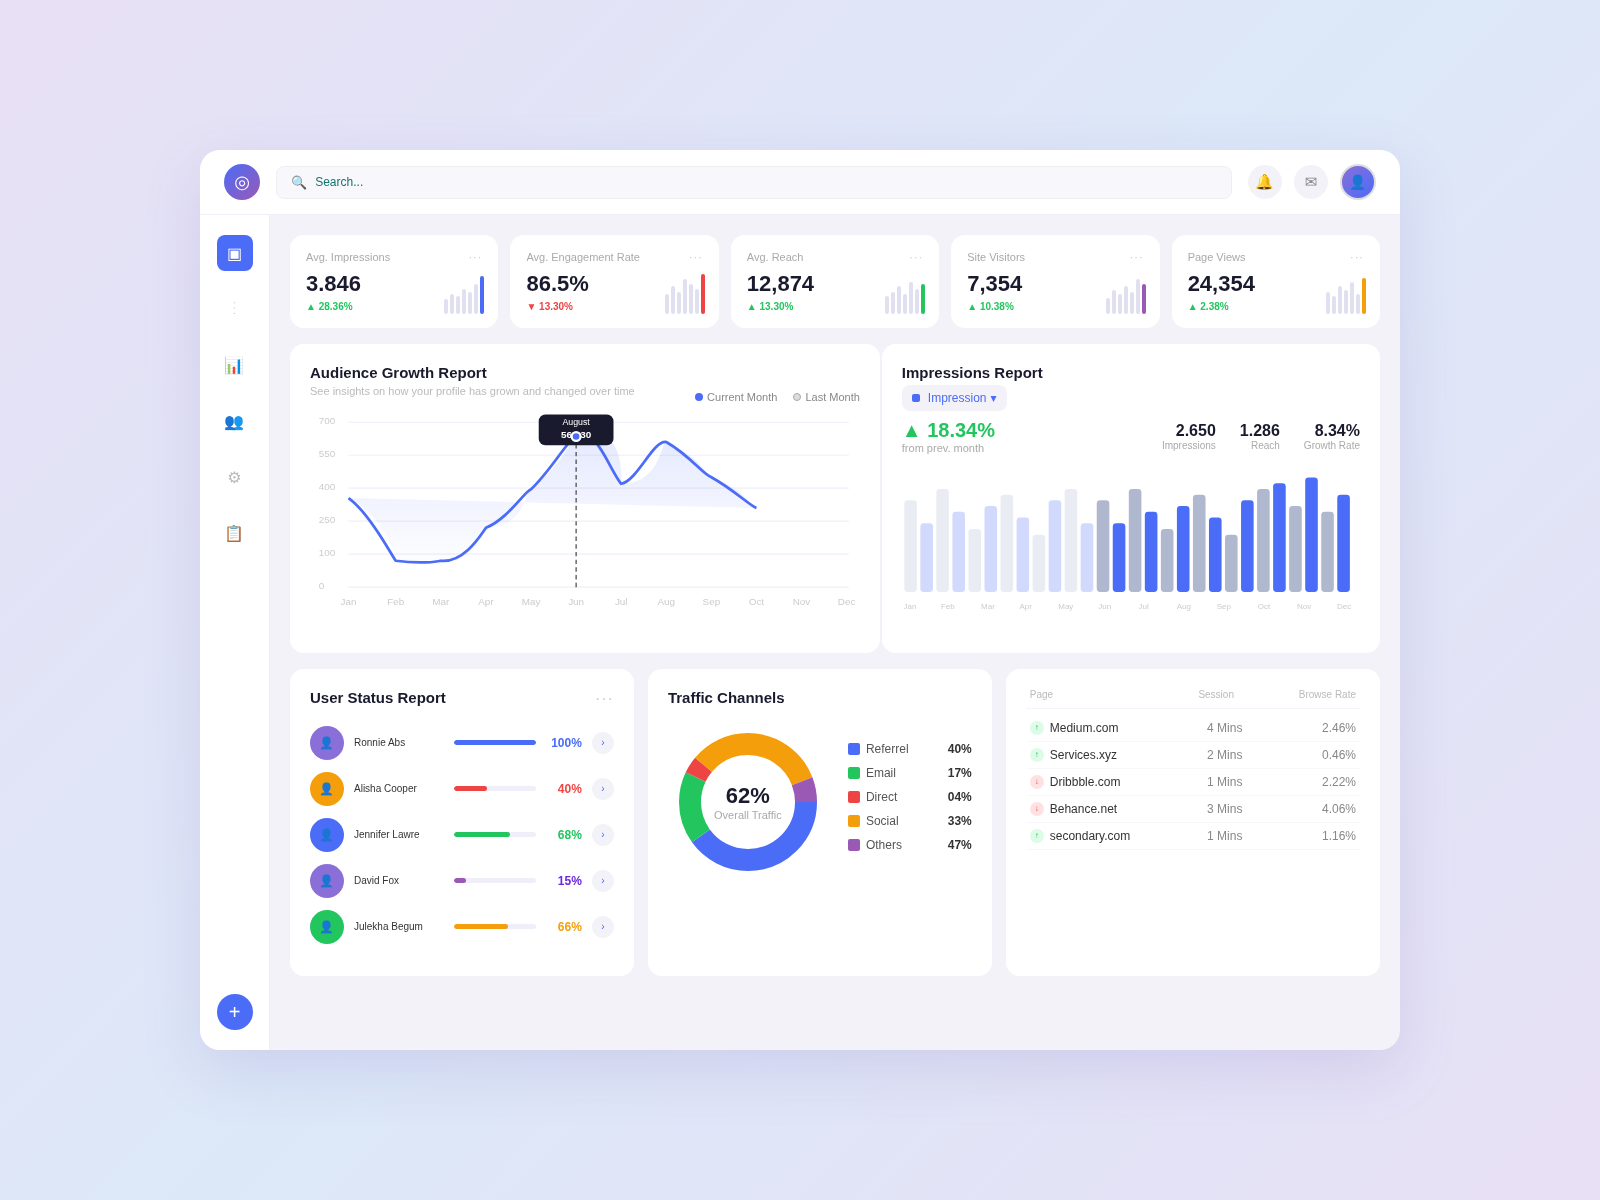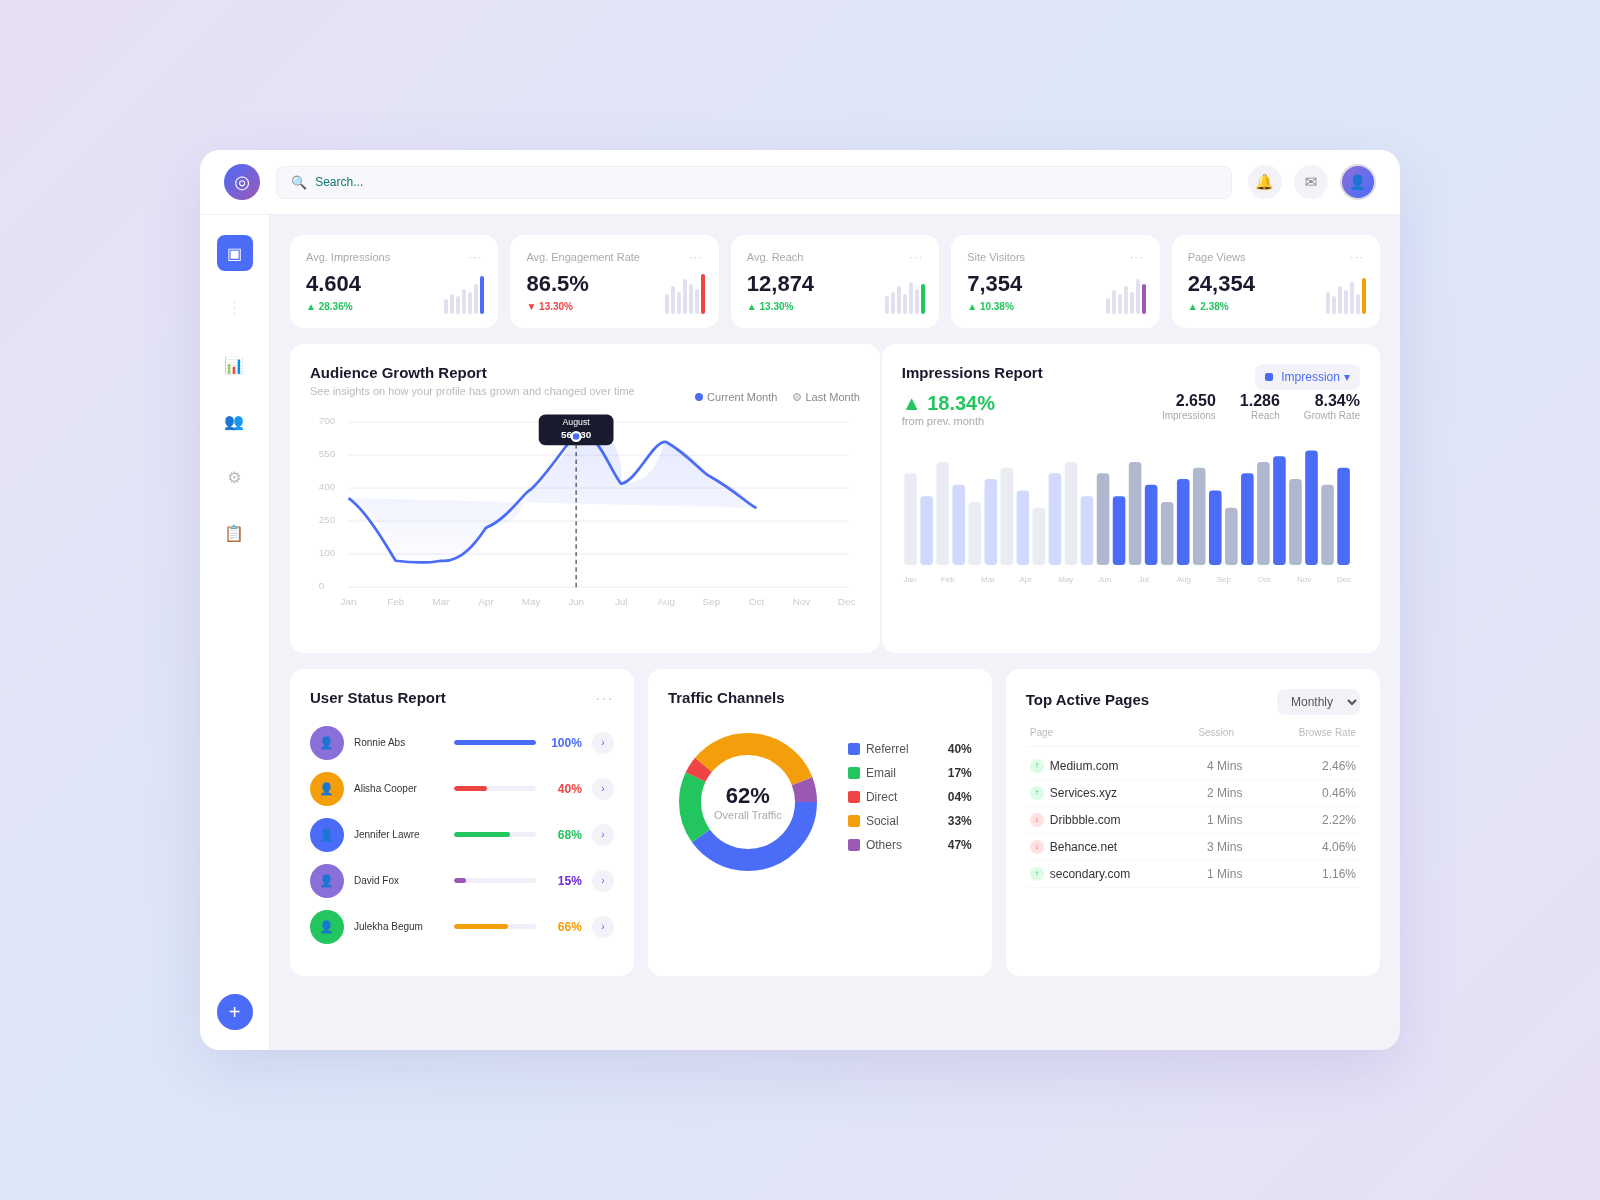--- a/index.html
+++ b/index.html
@@ -200,21 +200,22 @@
     }
     
     .svg-chart {
       width: 100%;
     }
     
     .imp-header {
       display: flex;
       justify-content: space-between;
       align-items: flex-start;
-      margin-bottom: 2px;
+      margin-bottom: 8px;
+      flex-direction: column;
     }
     .imp-growth {
       font-size: 20px;
       font-weight: 700;
       color: #22c55e;
     }
     .imp-growth-label {
       font-size: 11px;
       color: #aaa;
     }
@@ -430,21 +431,21 @@
 
     <div class="content">
 
       <div class="stat-cards">
 
         <div class="stat-card">
           <div class="stat-title">
             <span>Avg. Impressions</span>
             <span class="stat-dots">···</span>
           </div>
-          <div class="stat-value">4.604</div>
+          <div class="stat-value">3.846</div>
           <div class="stat-change up">
             ▲ <span>28.36%</span>
           </div>
           <div class="stat-mini-chart">
             <div class="mini-bar" style="height:15px"></div>
             <div class="mini-bar" style="height:20px"></div>
             <div class="mini-bar" style="height:18px"></div>
             <div class="mini-bar" style="height:25px"></div>
             <div class="mini-bar" style="height:22px"></div>
             <div class="mini-bar" style="height:30px"></div>
@@ -596,21 +597,21 @@
         <div class="chart-card impressions">
           <div class="imp-header">
             <div>
               <div class="chart-title">Impressions Report</div>
             </div>
             <div class="imp-dropdown">
               <span style="display:inline-block;width:8px;height:8px;background:#4a6cf7;border-radius:2px;margin-right:4px"></span>
               <span>Impression</span> ▾
             </div>
           </div>
-          <div style="display:flex;justify-content:space-between;align-items:flex-start;margin-bottom:12px;">
+          <div style="display:flex;justify-content:space-between;align-items:center;margin-bottom:12px;">
             <div>
               <div class="imp-growth">
                 ▲ <span>18.34%</span>
               </div>
               <div class="imp-growth-label">from prev. month</div>
             </div>
             <div class="imp-stats">
               <div>
                 <div class="imp-stat-val">2.650</div>
                 <div class="imp-stat-label">Impressions</div>
@@ -788,28 +789,20 @@
                     <span class="traffic-color" style="background:#9b59b6;"></span>
                     <span>Others</span>
                   </span>
                 <span class="traffic-pct">47%</span>
               </div>
             </div>
           </div>
         </div>
 
         <div class="bottom-card top-pages">
-          <div class="pages-header-row">
-            <div class="chart-title">Top Active Pages</div>
-            <select class="monthly-dropdown">
-              <option>Monthly</option>
-              <option>Weekly</option>
-              <option>Daily</option>
-            </select>
-          </div>
           <div class="pages-col-header">
             <span class="col-page">Page</span>
             <span class="col-session">Session</span>
             <span class="col-browse">Browse Rate</span>
           </div>
 
           <div class="page-row">
             <span class="page-trend trend-up">↑</span>
             <span class="page-name">Medium.com</span>
             <span class="page-session">4 Mins</span>

